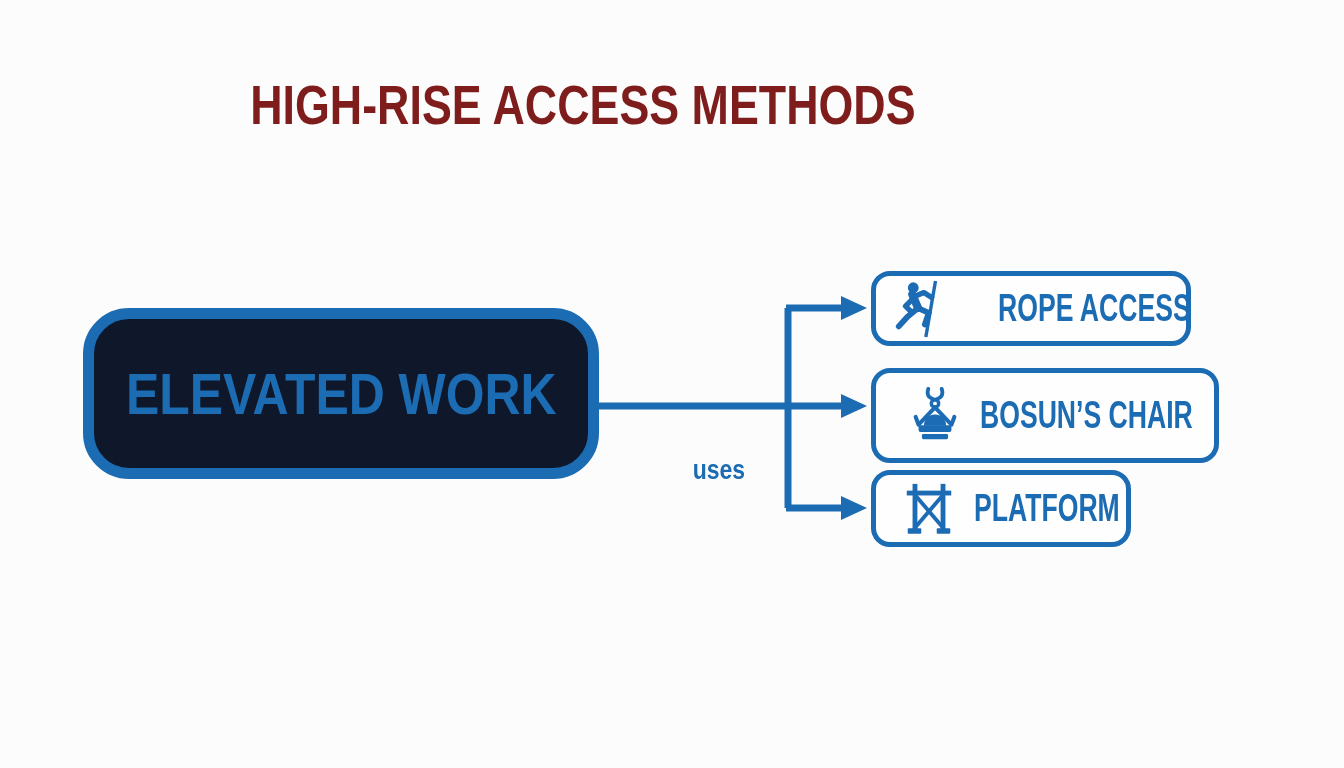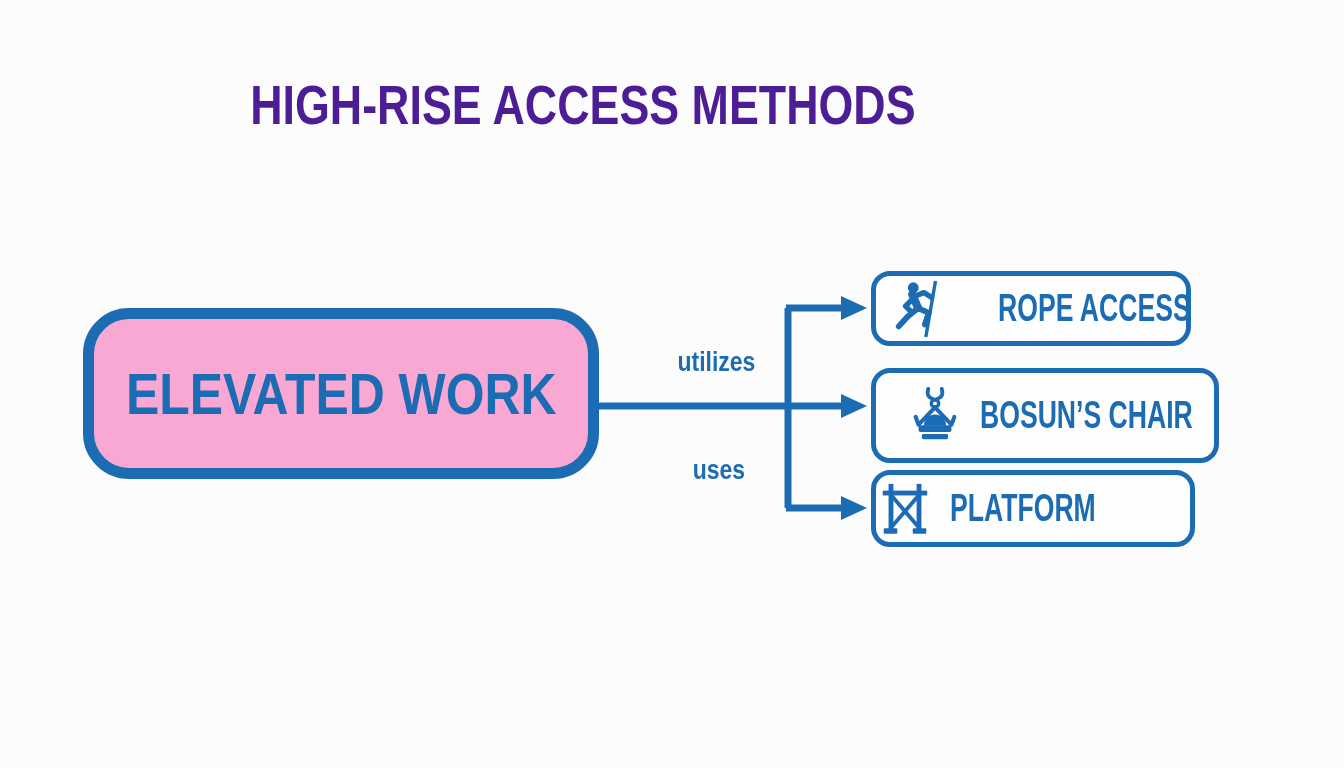--- a/index.html
+++ b/index.html
@@ -8,30 +8,30 @@
     background:#fcfcfc;
     font-family:"Liberation Sans", sans-serif;
     position:relative;
   }
   .stage{position:absolute;inset:0;width:1344px;height:768px;}
 
   
   .title{
     position:absolute;left:0;top:74px;width:1165px;
     text-align:center;
-    font-size:56px;font-weight:bold;color:#4c1d95;
+    font-size:56px;font-weight:bold;color:#7f1d1d;
     line-height:1.1;letter-spacing:0px;
   }
   .title .squeeze{display:inline-block;transform:scaleX(.80);transform-origin:center;white-space:nowrap;}
 
   
   .root-node{
     position:absolute;left:83px;top:308px;width:516px;height:171px;
     box-sizing:border-box;
-    border:11px solid #1b6cb3;border-radius:46px;background:#f9a8d4;
+    border:11px solid #1b6cb3;border-radius:46px;background:#0f172a;
     display:flex;align-items:center;justify-content:center;
   }
   .root-node .label{
     font-size:58px;font-weight:bold;color:#1b6cb3;white-space:nowrap;
     display:inline-block;transform:scaleX(.86);transform-origin:center;
   }
 
   
   .edges{position:absolute;left:0;top:0;width:1344px;height:768px;pointer-events:none;}
 
@@ -46,21 +46,21 @@
   .edge-label.l-uses{left:649px;top:455px;}
 
   
   .target-node{
     position:absolute;left:871px;box-sizing:border-box;
     border:5px solid #1b6cb3;border-radius:19px;background:#fefefe;
     display:flex;align-items:center;
   }
   .target-node.t0{top:271px;width:320px;height:75px;padding-left:16px;gap:32px;}
   .target-node.t1{top:368px;width:348px;height:95px;padding-left:30px;}
-  .target-node.t2{top:470px;width:324px;height:77px;}
+  .target-node.t2{top:470px;width:260px;height:77px;padding-left:24px;}
   .target-node .icon{width:58px;height:58px;flex:0 0 auto;display:flex;align-items:center;justify-content:center;}
   .target-node .label{
     margin-left:16px;
     font-size:38px;font-weight:bold;color:#1b6cb3;white-space:nowrap;
     display:inline-block;transform:scaleX(.70);transform-origin:left center;
   }
 </style>
 </head>
 <body>
 
@@ -82,23 +82,20 @@
       <polygon points="841,296 867,308 841,320"></polygon>
       <polygon points="841,394 867,406 841,418"></polygon>
       <polygon points="841,496 867,508 841,520"></polygon>
     </g>
   </svg>
 
   <div class="root-node">
     <span class="label">ELEVATED WORK</span>
   </div>
 
-  <div class="edge-label l-utilizes">
-    <span class="squeeze">utilizes</span>
-  </div>
   <div class="edge-label l-uses">
     <span class="squeeze">uses</span>
   </div>
 
   <div class="target-node t0">
     <span class="icon">
       <svg width="58" height="58" viewBox="0 0 60 60" xmlns="http://www.w3.org/2000/svg">
         <line x1="45" y1="1" x2="35" y2="59" stroke="#1c6bb5" stroke-width="3.5"></line>
         <circle cx="22" cy="8" r="5.6" fill="#1c6bb5"></circle>
         <path d="M21 15 L27 29" stroke="#1c6bb5" stroke-width="8.5" stroke-linecap="round" fill="none"></path>

